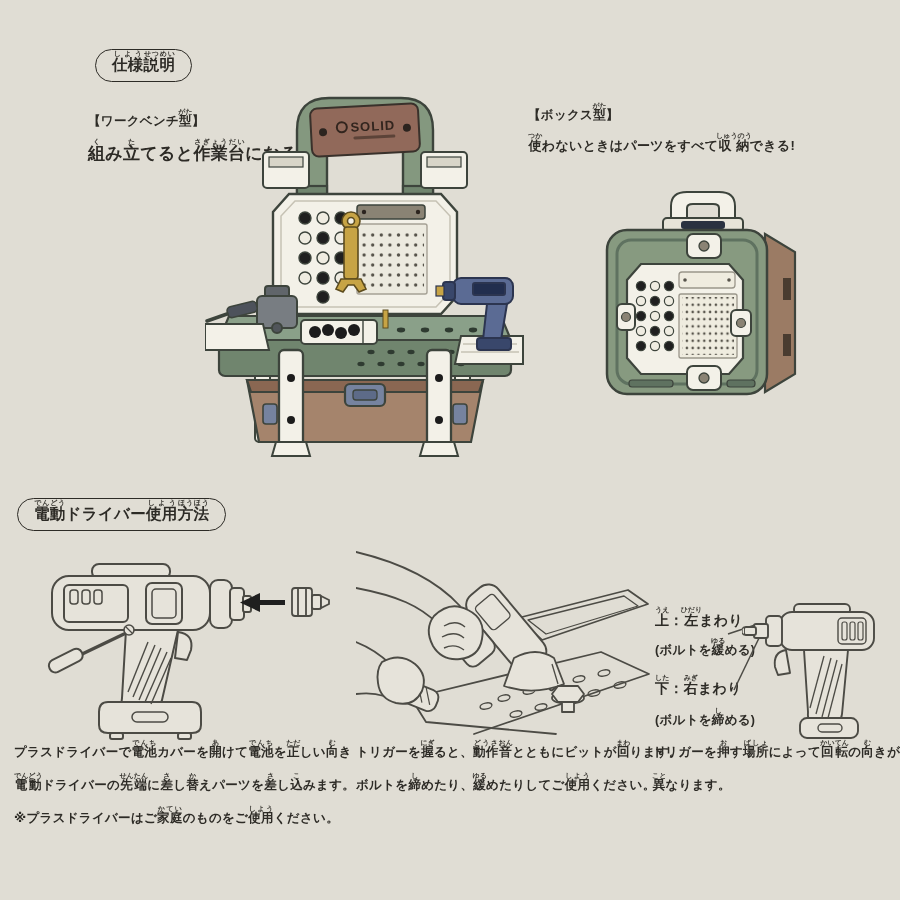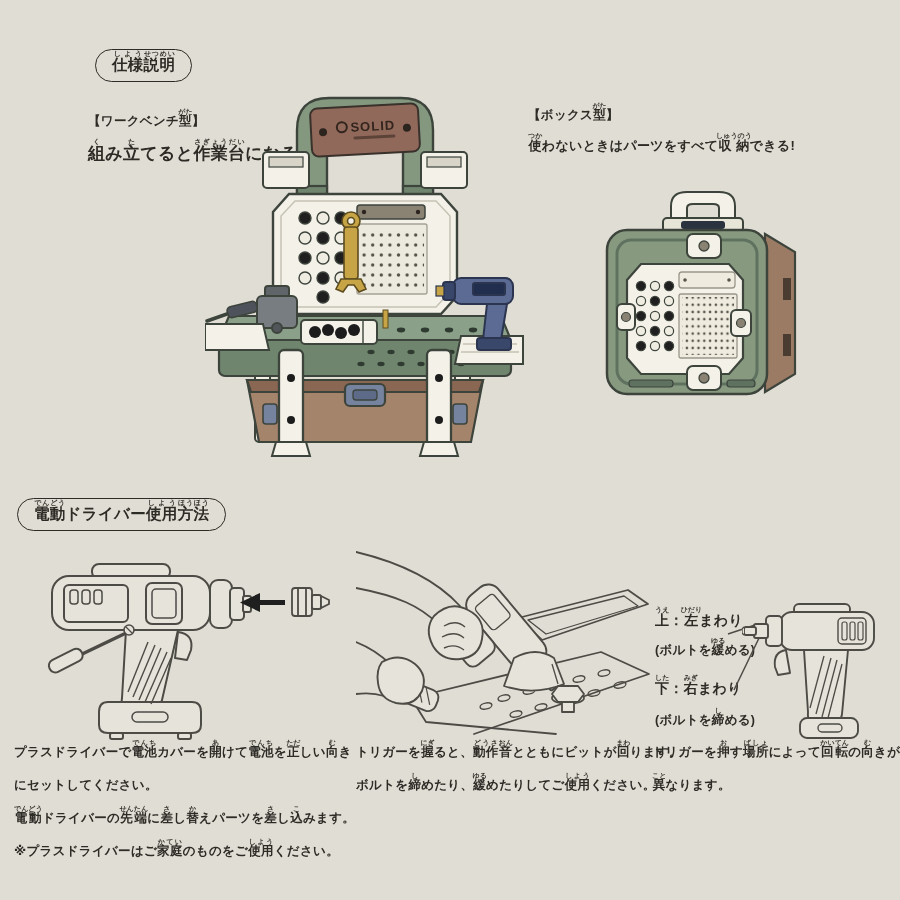--- a/index.html
+++ b/index.html
@@ -405,21 +405,20 @@
     <g stroke="#4c4b45" stroke-width="1.3">
       <line x1="68" y1="112" x2="82" y2="60"></line>
       <line x1="74" y1="118" x2="89" y2="62"></line>
       <line x1="80" y1="121" x2="95" y2="64"></line>
       <line x1="86" y1="122" x2="100" y2="68"></line>
     </g>
   </svg>
 
   <div class="abs jt tcol" style="left:14px; top:736px;">
     <div>プラスドライバーで<ruby>電池<rt>でんち</rt></ruby>カバーを<ruby>開<rt>あ</rt></ruby>けて<ruby>電池<rt>でんち</rt></ruby>を<ruby>正<rt>ただ</rt></ruby>しい<ruby>向<rt>む</rt></ruby>き</div>
-    <div>にセットしてください。</div>
     <div><ruby>電動<rt>でんどう</rt></ruby>ドライバーの<ruby>先端<rt>せんたん</rt></ruby>に<ruby>差<rt>さ</rt></ruby>し<ruby>替<rt>か</rt></ruby>えパーツを<ruby>差<rt>さ</rt></ruby>し<ruby>込<rt>こ</rt></ruby>みます。</div>
     <div>※プラスドライバーはご<ruby>家庭<rt>かてい</rt></ruby>のものをご<ruby>使用<rt>しよう</rt></ruby>ください。</div>
   </div>
 
   <div class="abs jt tcol" style="left:356px; top:736px;">
     <div>トリガーを<ruby>握<rt>にぎ</rt></ruby>ると、<ruby>動作<rt>どうさ</rt></ruby><ruby>音<rt>おん</rt></ruby>とともにビットが<ruby>回<rt>まわ</rt></ruby>ります。</div>
     <div>ボルトを<ruby>締<rt>し</rt></ruby>めたり、<ruby>緩<rt>ゆる</rt></ruby>めたりしてご<ruby>使用<rt>しよう</rt></ruby>ください。</div>
   </div>
 
   <div class="abs jt tcol" style="left:652px; top:736px;">

